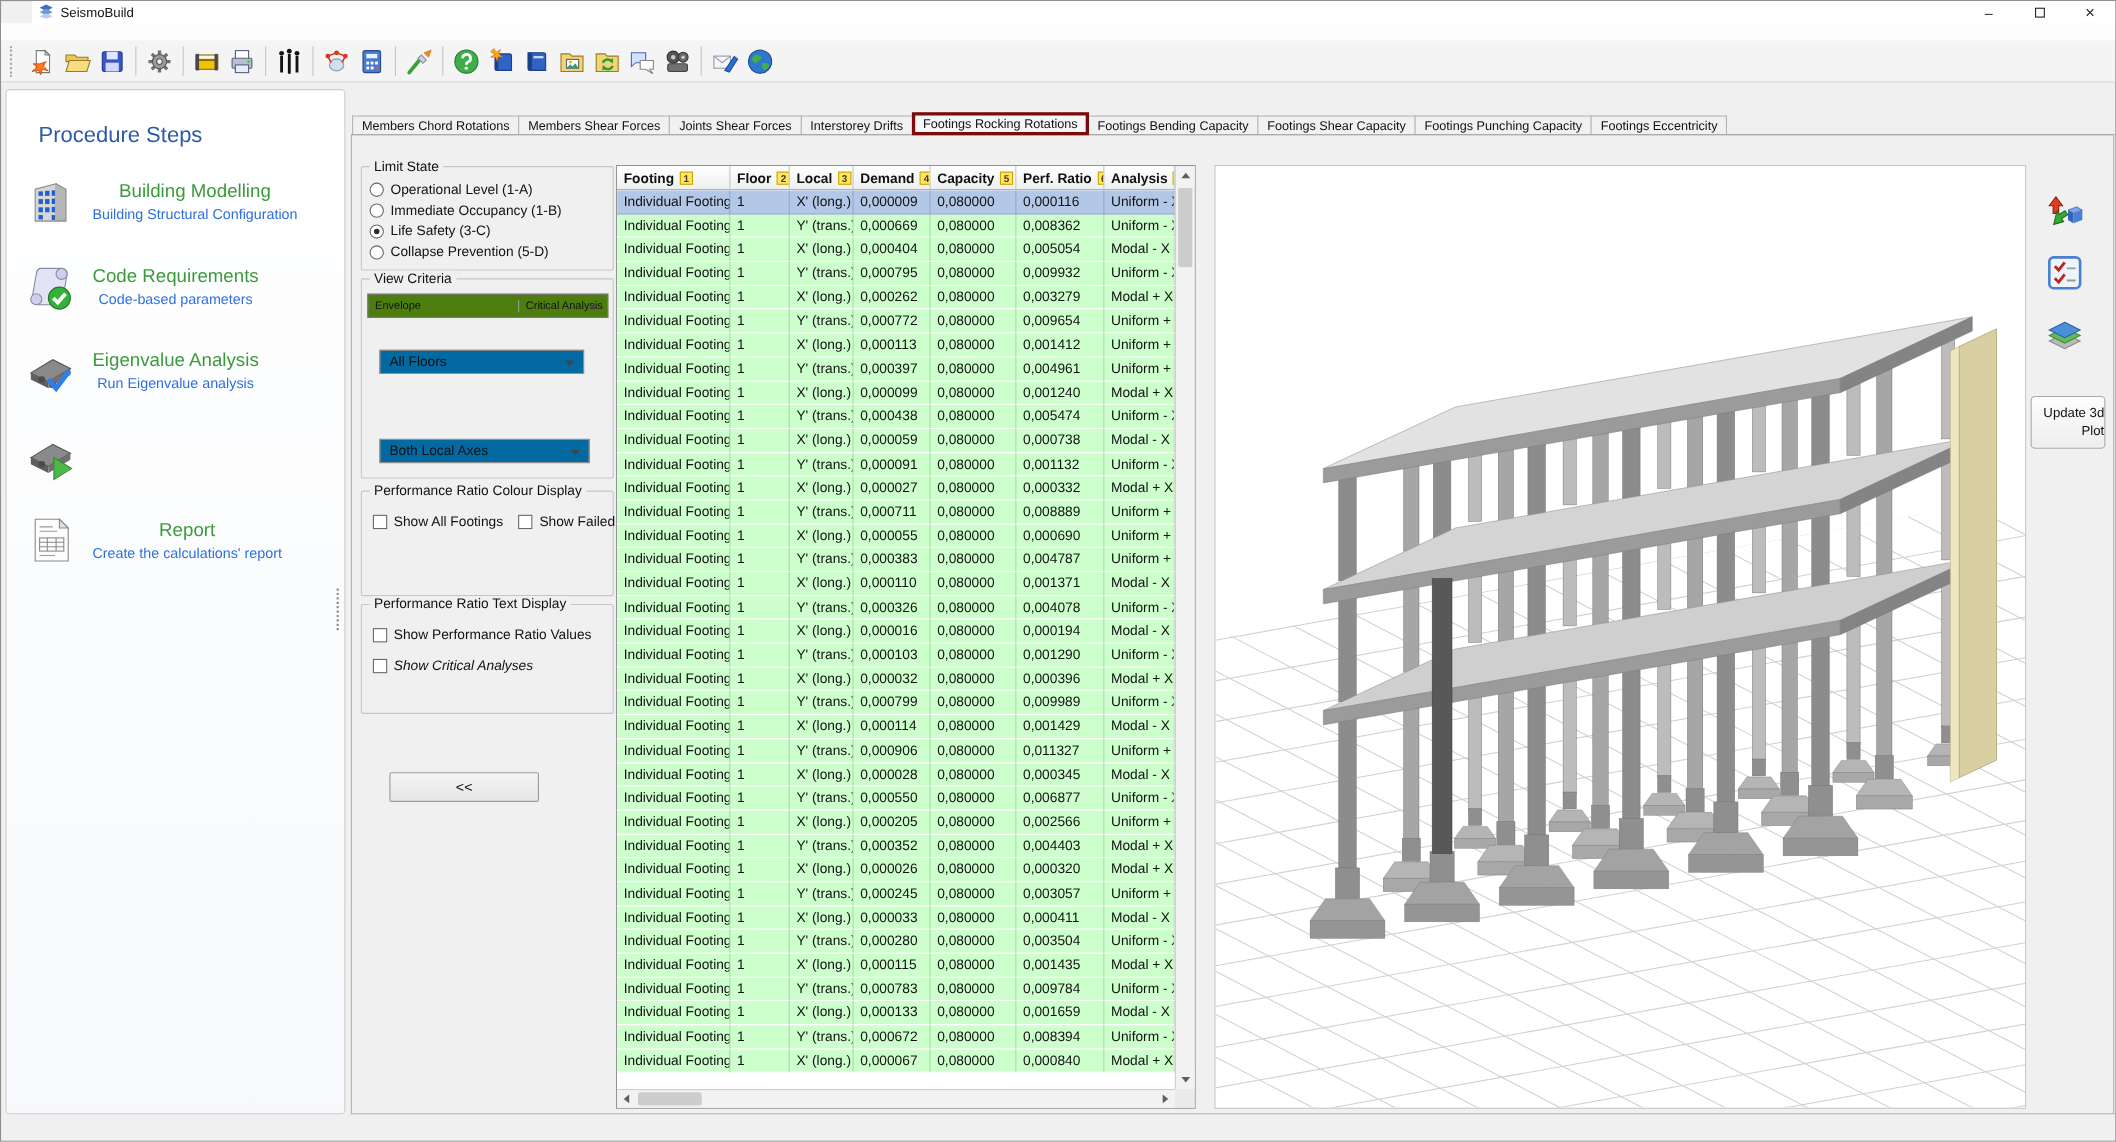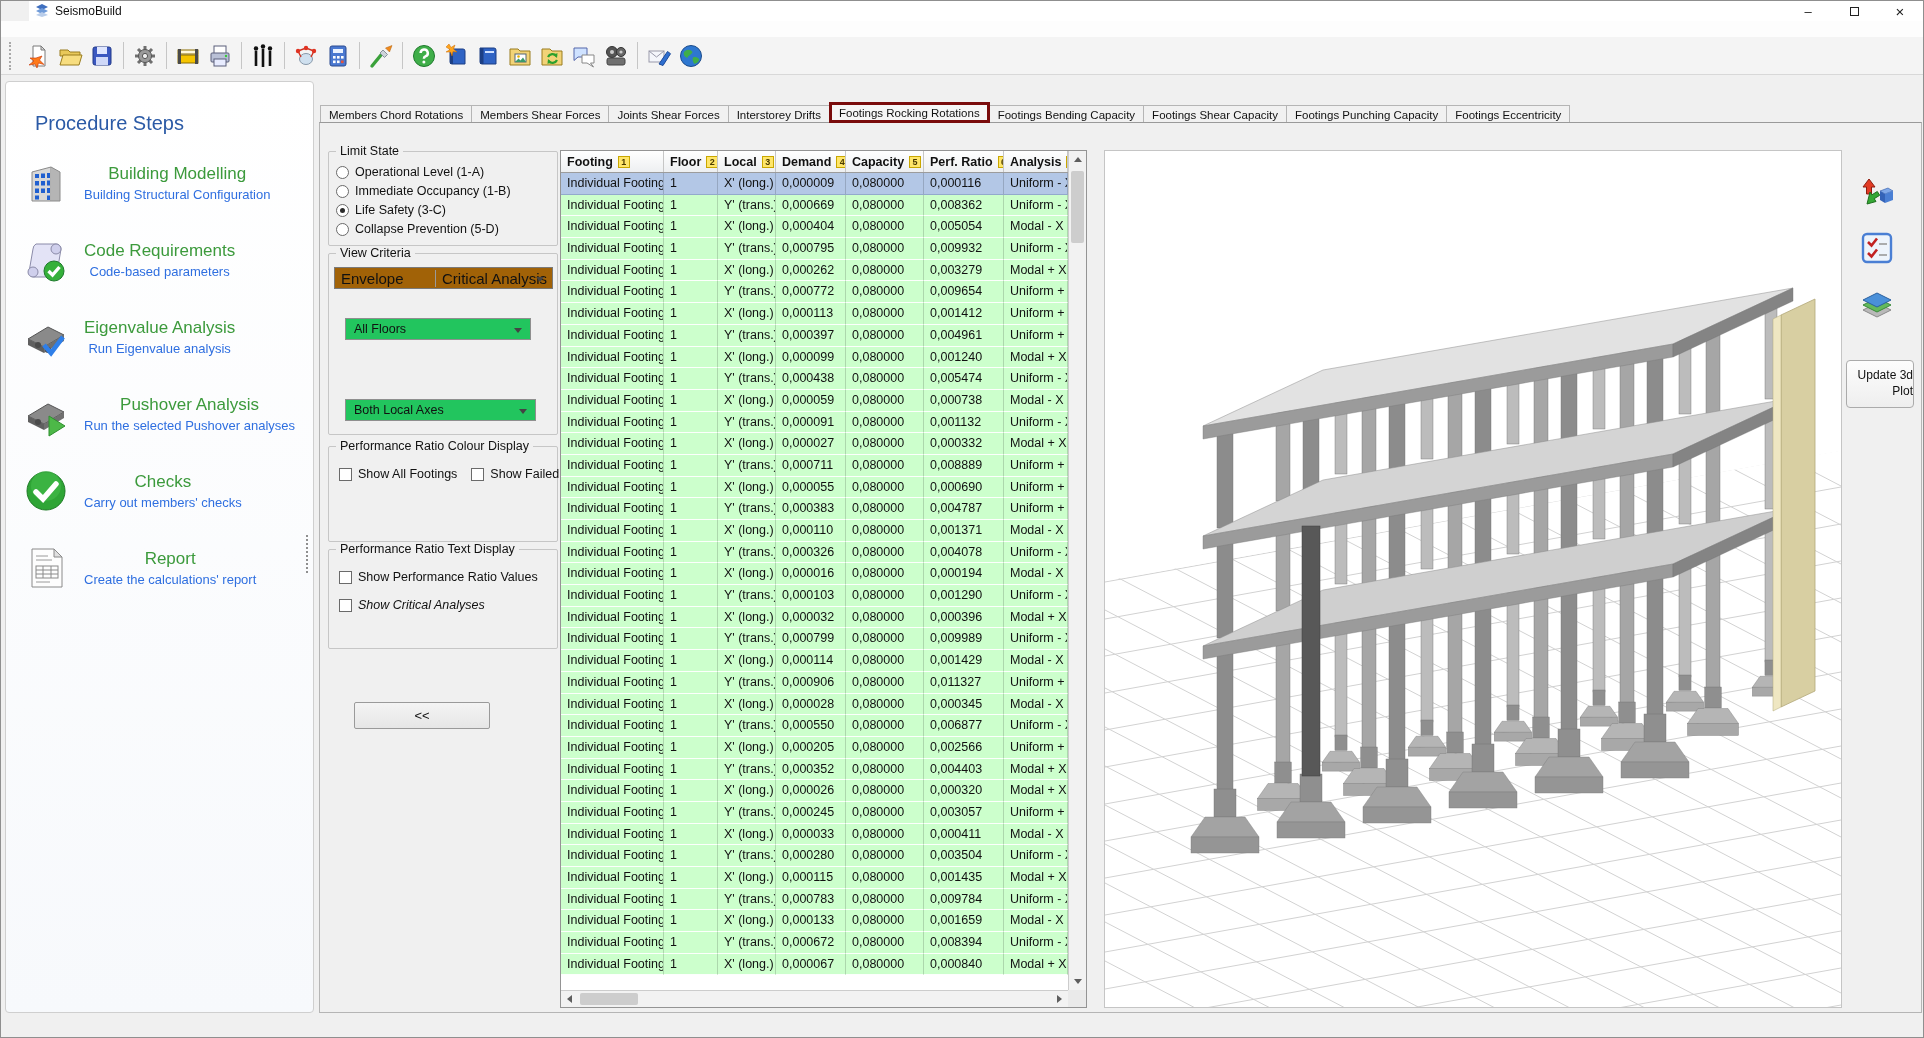--- a/index.html
+++ b/index.html
@@ -45,24 +45,24 @@
   .body { position:absolute; left:318px; top:121px; width:1603px; height:891px; background:#f0f0f0; border:1px solid #b5b5b5; border-top-color:#9a9a9a; }
 
   
   .filters { position:absolute; left:0; top:0; width:240px; height:889px; }
   .group { position:absolute; border:1px solid #c6c6c6; border-radius:2px; }
   .glabel { position:absolute; top:-8px; left:7px; background:#f0f0f0; padding:0 4px; font-size:12.5px; white-space:nowrap; }
   .optrow { position:absolute; display:flex; align-items:center; gap:6px; font-size:12.5px; white-space:nowrap; cursor:default; }
   .radio { width:13px; height:13px; border:1px solid #6a6a6a; border-radius:50%; background:#fff; position:relative; flex:0 0 13px; }
   .optrow.checked .radio::after { content:""; position:absolute; left:3px; top:3px; width:5px; height:5px; border-radius:50%; background:#2b2b2b; }
   .cbx { width:13px; height:13px; border:1px solid #6a6a6a; background:#fff; flex:0 0 13px; }
-  .combo { position:absolute; background:#a16207; border:1px solid #7a7a7a; display:flex; align-items:center; font-size:15px; }
+  .combo { position:absolute; background:#4d7c0f; border:1px solid #7a7a7a; display:flex; align-items:center; font-size:10px;gap:36px; }
   .combo .seg1 { padding-left:6px; flex:0 0 100px; }
   .combo .seg2 { border-left:1px solid #9a9a9a; padding-left:6px; flex:1; }
-  .dd { position:absolute; background:#22c55e; border:1px solid #8f8f8f; display:flex; align-items:center; padding-left:8px; font-size:12.5px; }
+  .dd { position:absolute; background:#0369a1; border:1px solid #8f8f8f; display:flex; align-items:center; padding-left:8px; font-size:12.5px; }
   .chev { width:0; height:0; border-left:4px solid transparent; border-right:4px solid transparent; border-top:5px solid #444; position:absolute; right:8px; top:9px; }
   .collapse-btn { position:absolute; left:34px; top:579px; width:136px; height:27px; background:linear-gradient(#f4f4f4,#e6e6e6); border:1px solid #9a9a9a; border-radius:2px; text-align:center; line-height:25px; font-size:13px; cursor:pointer; }
 
   
   .tablewrap { position:absolute; left:240px; top:27px; width:527px; height:858px; background:#fff; border:1px solid #949494; }
   .cols { display:grid; grid-template-columns:103px 54px 58px 70px 78px 80px 64px; }
   .thead { height:22px; background:linear-gradient(#ffffff,#edeff1); border-bottom:1px solid #9c9c9c; position:absolute; left:0; top:0; width:507px; }
   .hcell { display:flex; align-items:center; padding:0 4px 0 6px; font-weight:bold; font-size:12.5px; border-right:1px solid #c6c6c6; white-space:nowrap; overflow:hidden; }
   .badge { display:inline-block; width:12px; height:12px; background:#ffe66a; border:1px solid #c9a700; font-size:9px; line-height:11px; text-align:center; font-weight:bold; color:#4a3b00; margin-left:5px; flex:0 0 12px; }
   .tbody { position:absolute; left:0; top:22px; width:507px; bottom:17px; background:#fff; overflow:hidden; }
@@ -354,35 +354,20 @@
           </span>
       </div>
       <div class="proc-item">
         <span class="picon"><svg viewBox="0 0 48 48">
               <polygon points="6,26 26,14 42,22 22,34" fill="#8a8a8a" stroke="#555"></polygon>
               <polygon points="6,26 22,34 22,40 6,32" fill="#5f5f5f"></polygon>
               <polygon points="22,34 42,22 42,28 22,40" fill="#707070"></polygon>
               <circle cx="16" cy="32" r="3" fill="#4a4a4a"></circle>
               <polygon points="27,26 27,46 43,36" fill="#4db848" stroke="#2f8f2f"></polygon>
             </svg></span>
-        <span class="ptexts">
-            <span class="ptitle">Pushover Analysis</span>
-            <span class="psub">Run the selected Pushover analyses</span>
-          </span>
-      </div>
-      <div class="proc-item">
-        <span class="picon"><svg viewBox="0 0 48 48">
-              <circle cx="24" cy="24" r="19" fill="#2fa536" stroke="#1c7a24"></circle>
-              <circle cx="24" cy="19" r="15" fill="#45c04c" opacity="0.55"></circle>
-              <path d="M14 25 l7 7 13-15" fill="none" stroke="#fff" stroke-width="5.5" stroke-linecap="round"></path>
-            </svg></span>
-        <span class="ptexts">
-            <span class="ptitle">Checks</span>
-            <span class="psub">Carry out members' checks</span>
-          </span>
       </div>
       <div class="proc-item">
         <span class="picon"><svg viewBox="0 0 48 48">
               <path d="M10 5 h22 l8 8 v30 H10z" fill="#fdfdfd" stroke="#8a8a8a"></path>
               <path d="M32 5 l8 8 h-8z" fill="#e0e0e0" stroke="#8a8a8a"></path>
               <g stroke="#9a9a9a">
                 <line x1="14" y1="12" x2="26" y2="12"></line>
                 <line x1="14" y1="16" x2="30" y2="16"></line>
               </g>
               <g fill="none" stroke="#8a8a8a">

